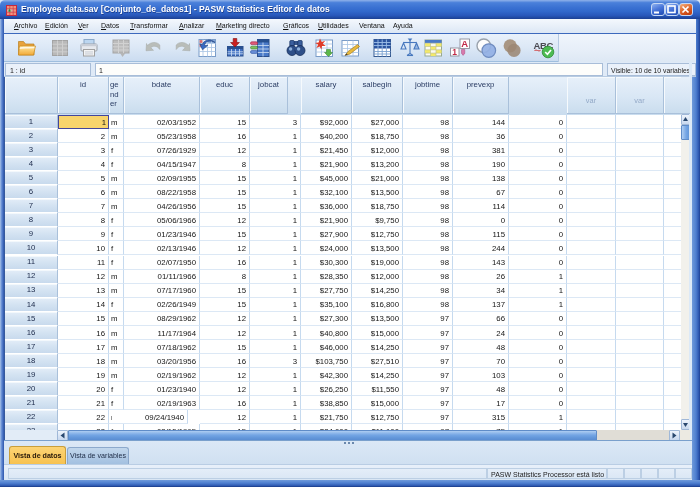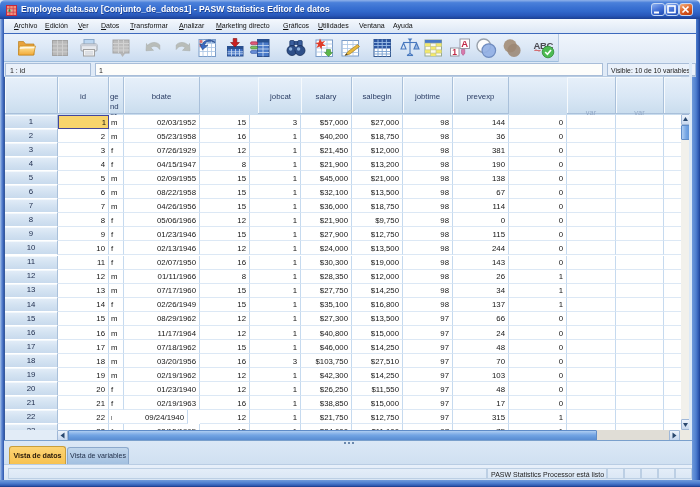--- a/index.html
+++ b/index.html
@@ -27,21 +27,21 @@
 .ticon{position:absolute;top:2px;width:24px;height:24px}
 
 .refrow{position:absolute;left:4px;top:62px;width:692px;height:15px;background:#dfeaf7;border-bottom:1px solid #b7cbe2}
 .refbox{position:absolute;left:1px;top:1px;width:86px;height:13px;background:#eaf1fa;border:1px solid #a8bdd8;font-size:7px;color:#222;padding:2.5px 0 0 4px}
 .refedit{position:absolute;left:91px;top:1px;width:508px;height:13px;background:#fdfdfb;border:1px solid #a8bdd8;font-size:7px;color:#222;padding:2.5px 0 0 3px}
 .refvis{position:absolute;left:603px;top:1px;width:89px;height:13px;background:#eaf1fa;border:1px solid #a8bdd8;font-size:6.8px;color:#222;padding:2.8px 0 0 3px}
 
 .gridwrap{position:absolute;left:4px;top:77px;width:678px;height:364px;overflow:hidden;background:#fff;border-left:1px solid #35589c}
 .grid{position:absolute;left:0;top:0;width:677px;height:400px;font-size:7.8px}
 .hrow{position:absolute;left:0;top:0;width:677px;height:38px;background:linear-gradient(180deg,#e7f0fa 0%,#d8e6f4 55%,#c9dcee 100%)}
-.hc{position:absolute;top:0;height:37px;border-right:1px solid #a9c0da;border-bottom:1px solid #a9c0da;color:#2a3c63;text-align:center;padding-top:15px;
+.hc{position:absolute;top:0;height:37px;border-right:1px solid #a9c0da;border-bottom:1px solid #a9c0da;color:#2a3c63;text-align:center;padding-top:3px;
  background:linear-gradient(180deg,#e7f0fa 0%,#d9e7f5 55%,#caddee 100%);box-shadow:inset 1px 1px 0 #f6fafd}
 .gw{display:block;text-align:left;padding-left:1px;line-height:9.5px}
 .vv{color:#93a9c7;font-size:7.4px;position:relative;top:16px}
 .drow{position:absolute;left:0;width:677px;height:14.05px}
 .rn{position:absolute;height:14.05px;background:linear-gradient(180deg,#e3edf8 0%,#d4e3f2 50%,#c8daed 100%);border-right:1px solid #a9c0da;border-bottom:1px solid #fff;box-shadow:inset 0 1px 0 #f3f8fc;text-align:center;color:#1c2a4a;padding-top:1.9px}
 .dc{position:absolute;height:14.05px;border-right:1px solid #c6daef;border-bottom:1px solid #dce8f5;text-align:right;color:#151515;padding:2.8px 3px 0 0;background:#fff}
 .gc{position:absolute;height:14.05px;border-right:1px solid #c6daef;border-bottom:1px solid #dce8f5;text-align:left;color:#151515;padding:2.8px 0 0 2px;background:#fff}
 .dc.sel{background:#f8d46c;border:1px solid #43469a;padding:1.8px 2px 0 0}
 
 .vscroll{position:absolute;left:681px;top:114px;width:9px;height:316px;background:#f2f1ec}
@@ -316,37 +316,38 @@
 
 <div class="gridwrap">
     <div class="grid">
 <div class="hrow">
 <div class="hc" style="left:0px;width:53px"></div>
 <div class="hc" style="left:53px;width:51px">id</div>
 <div class="hc" style="left:104px;width:15px">
           <span class="gw">ge<br>nd<br>er</span>
         </div>
 <div class="hc" style="left:119px;width:76px">bdate</div>
-<div class="hc" style="left:253px;width:46px">jobcat</div>
+<div class="hc" style="left:195px;width:50px">educ</div>
+<div class="hc" style="left:245px;width:38px">jobcat</div>
 <div class="hc" style="left:296px;width:51px">salary</div>
 <div class="hc" style="left:347px;width:51px">salbegin</div>
 <div class="hc" style="left:398px;width:50px">jobtime</div>
 <div class="hc" style="left:448px;width:56px">prevexp</div>
 <div class="hc" style="left:562px;width:49px"><span class="vv">var</span></div>
 <div class="hc" style="left:611px;width:48px"><span class="vv">var</span></div>
 <div class="hc" style="left:659px;width:18px"></div>
 </div>
 <div class="drow" style="top:38px">
 <div class="rn" style="left:0px;width:53px">1</div>
 <div class="dc sel" style="left:53px;width:51px">1</div>
 <div class="gc" style="left:104px;width:15px">m</div>
 <div class="dc" style="left:119px;width:76px">02/03/1952</div>
 <div class="dc" style="left:195px;width:50px">15</div>
 <div class="dc" style="left:245px;width:51px">3</div>
-<div class="dc" style="left:296px;width:51px">$57,000</div>
+<div class="dc" style="left:296px;width:51px">$92,000</div>
 <div class="dc" style="left:347px;width:51px">$27,000</div>
 <div class="dc" style="left:398px;width:50px">98</div>
 <div class="dc" style="left:448px;width:56px">144</div>
 <div class="dc" style="left:504px;width:58px">0</div>
 <div class="dc" style="left:562px;width:49px"></div>
 <div class="dc" style="left:611px;width:48px"></div>
 <div class="dc" style="left:659px;width:18px"></div>
 </div>
 <div class="drow" style="top:52.05px">
 <div class="rn" style="left:0px;width:53px">2</div>

